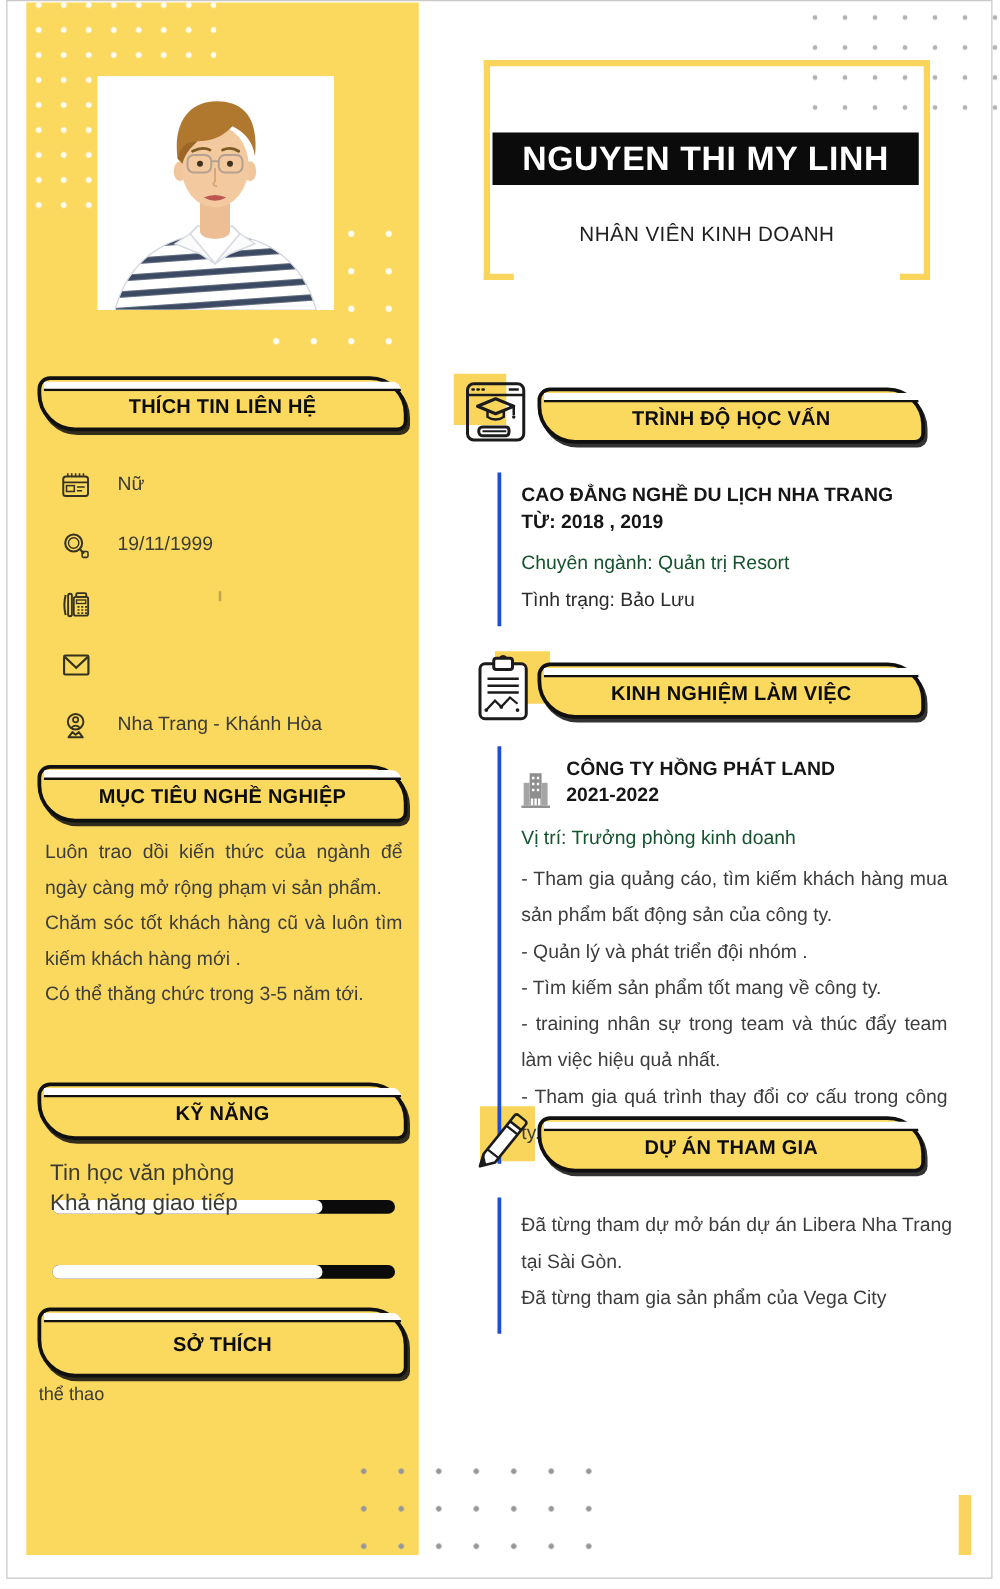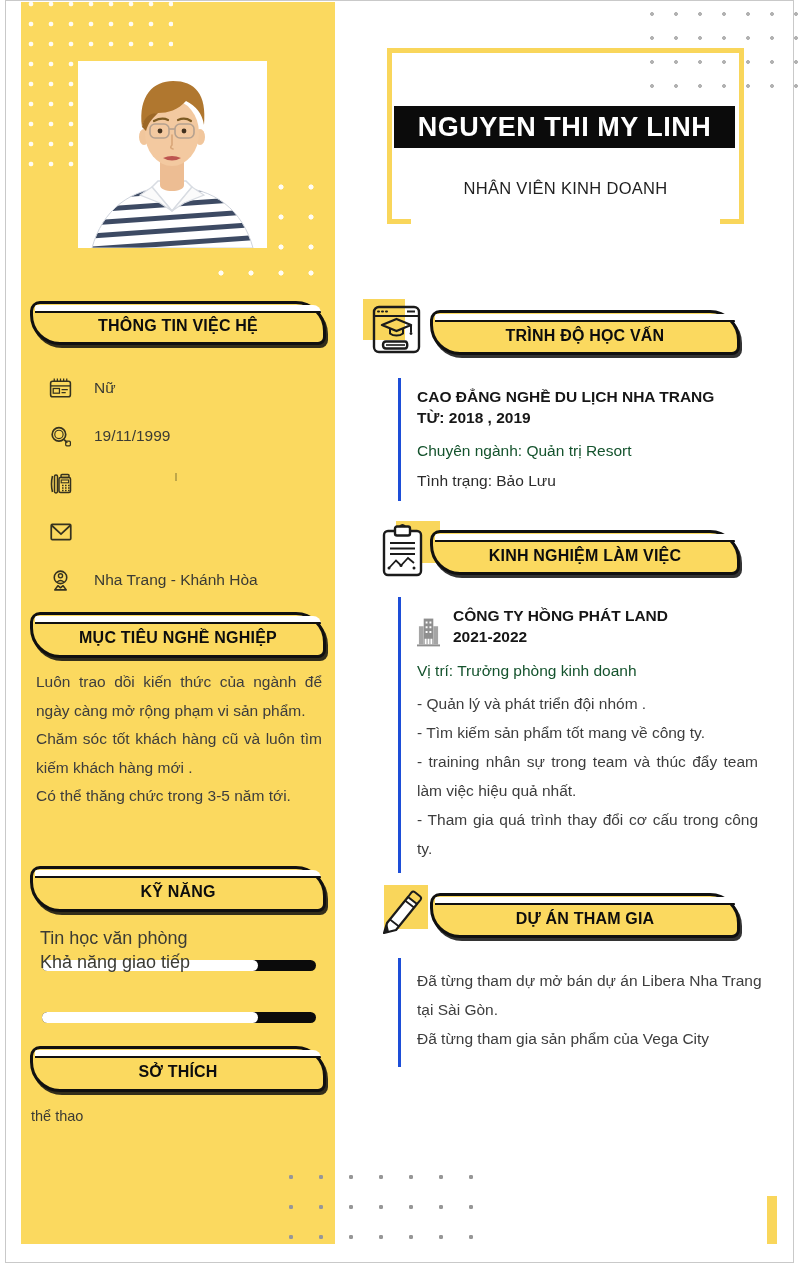--- a/index.html
+++ b/index.html
@@ -113,21 +113,21 @@
 
       <circle cx="82" cy="70" r="2.4" fill="#42311f"></circle>
       <circle cx="106" cy="70" r="2.4" fill="#42311f"></circle>
 
       <path d="M94,74 v10 q-3,3 1,4" stroke="#d9a678" stroke-width="1.6" fill="none" stroke-linecap="round"></path>
       <path d="M85,97 q9,5 18,0 q-9,-4 -18,0 Z" fill="#bd5550"></path>
     </svg>
   </div>
 
   <div class="banner b-left" style="top:301px;">
-    <span>THÔNG TIN VIỆC HỆ</span>
+    <span>THÍCH TIN LIÊN HỆ</span>
   </div>
   <div class="contact-list">
     <div class="contact-row">
       <svg width="25" height="25" viewBox="0 0 24 24" fill="none" stroke="#35321f" stroke-width="1.5">
         <rect x="2.5" y="5" width="19" height="15" rx="2"></rect>
         <path d="M2.5,9.5 h19" stroke-width="1.3"></path>
         <path d="M6,5 v-2.5 M9,5 v-2.5 M12,5 v-2.5 M15,5 v-2.5 M18,5 v-2.5" stroke-width="1.2"></path>
         <rect x="5" y="12" width="6" height="4.5" stroke-width="1.2"></rect>
         <path d="M13,13 h6 M13,16 h4" stroke-width="1.2"></path>
       </svg>
@@ -186,21 +186,21 @@
   </div>
   <div class="skill-label" style="top:928px;">Tin học văn phòng</div>
   <div class="skill-bar" style="top:960px;">
     <div class="skill-fill" style="width: 79%;"></div>
   </div>
   <div class="skill-label" style="top:952px;">Khả năng giao tiếp</div>
   <div class="skill-bar" style="top:1012px;">
     <div class="skill-fill" style="width: 79%;"></div>
   </div>
 
-  <div class="banner b-left" style="top:1046px;height:46px;justify-content:center;">
+  <div class="banner b-left" style="top:1046px;height:56px;justify-content:center;">
     <span>SỞ THÍCH</span>
   </div>
   <div class="hobby-text">thể thao</div>
 
   <div class="header-frame">
     <div class="stub l"></div>
     <div class="stub r"></div>
   </div>
   <div class="dots dots-g24" style="left:640px;top:2px;width:158px;height:96px;z-index:3;"></div>
   <div class="name-box">
@@ -255,20 +255,21 @@
         <path d="M8,22 h2 v6 h-2 Z M11,22 h2 v6 h-2 Z M14,22 h2 v6 h-2 Z" fill="#ffffff"></path>
         <rect x="0" y="28" width="24" height="2" fill="#8f8f8f"></rect>
       </svg>
       <div>
         <div class="t-bold">CÔNG TY HỒNG PHÁT LAND</div>
         <div class="t-bold">2021-2022</div>
       </div>
     </div>
     <div class="t-body position-line">Vị trí: Trưởng phòng kinh doanh</div>
     <div class="duties">
+      <div>- Tham gia quảng cáo, tìm kiếm khách hàng mua sản phẩm bất động sản của công ty.</div>
       <div>- Quản lý và phát triển đội nhóm .</div>
       <div>- Tìm kiếm sản phẩm tốt mang về công ty.</div>
       <div>- training nhân sự trong team và thúc đẩy team làm việc hiệu quả nhất.</div>
       <div>- Tham gia quá trình thay đổi cơ cấu trong công ty.</div>
     </div>
   </div>
 
   <div class="icon-sq" style="left:384px;top:885px;width:44px;height:44px;"></div>
   <svg class="big-icon" style="left:375px;top:882px;" width="53" height="55" viewBox="0 0 53 55" fill="none" stroke="#1b1b1b" stroke-width="2.2">
     <path d="M12,41 L33,15 L42,22 L21,48 L9,51 Z" fill="#ffffff" stroke-linejoin="round"></path>

